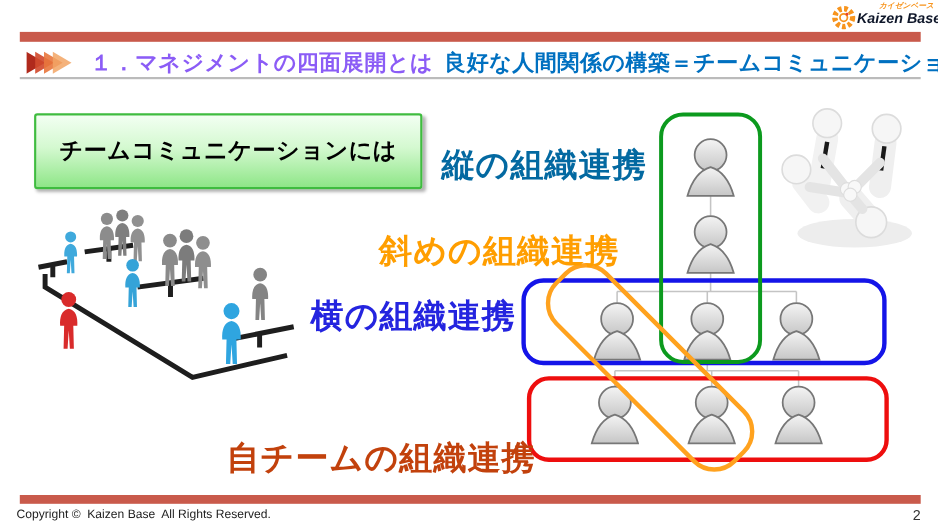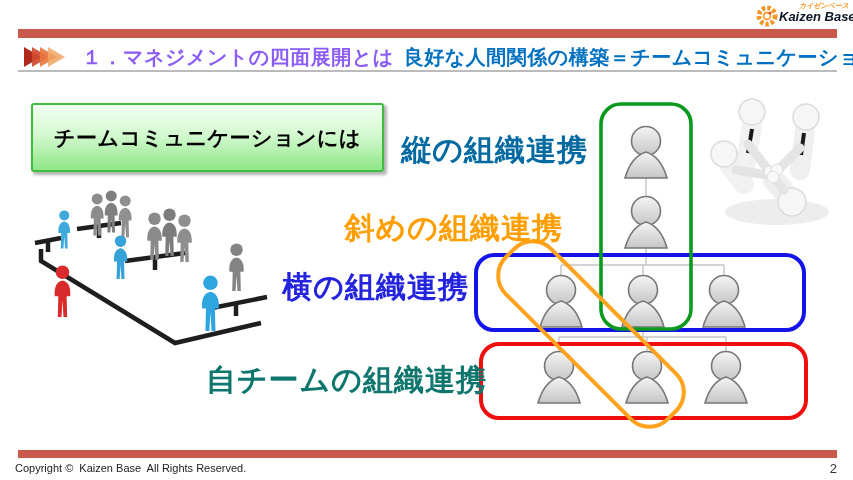--- a/index.html
+++ b/index.html
@@ -189,19 +189,19 @@
 
     <rect x="26" y="165" width="328" height="75" rx="18" fill="none" stroke="#1414E8" stroke-width="4"></rect>
     <rect x="31" y="254" width="325" height="74" rx="18" fill="none" stroke="#EE0E0E" stroke-width="4"></rect>
     <rect x="151" y="14" width="90" height="225" rx="20" fill="none" stroke="#0C9A1E" stroke-width="3.6"></rect>
     <rect x="26.5" y="212" width="229" height="64" rx="26" fill="none" stroke="#FFA21E" stroke-width="4" transform="rotate(45 141 244)"></rect>
   </svg>
 
   <div class="conn-label lbl-vertical" style="color: #0369a1;">縦の組織連携</div>
   <div class="conn-label lbl-diagonal" style="color: rgb(255, 158, 0); font-family: Liberation Mono, monospace;">斜めの組織連携</div>
   <div class="conn-label lbl-horizontal" style="color: rgb(36, 36, 223);">横の組織連携</div>
-  <div class="conn-label lbl-ownteam" style="color: #0f766e;">自チームの組織連携</div>
+  <div class="conn-label lbl-ownteam" style="color: #c2410c; margin-top: 36px;">自チームの組織連携</div>
 
   <div class="footer-bar"></div>
   <div class="copyright">Copyright ©  Kaizen Base  All Rights Reserved.</div>
   <div class="page-number">2</div>
 
 </div>
 
 </body></html>

